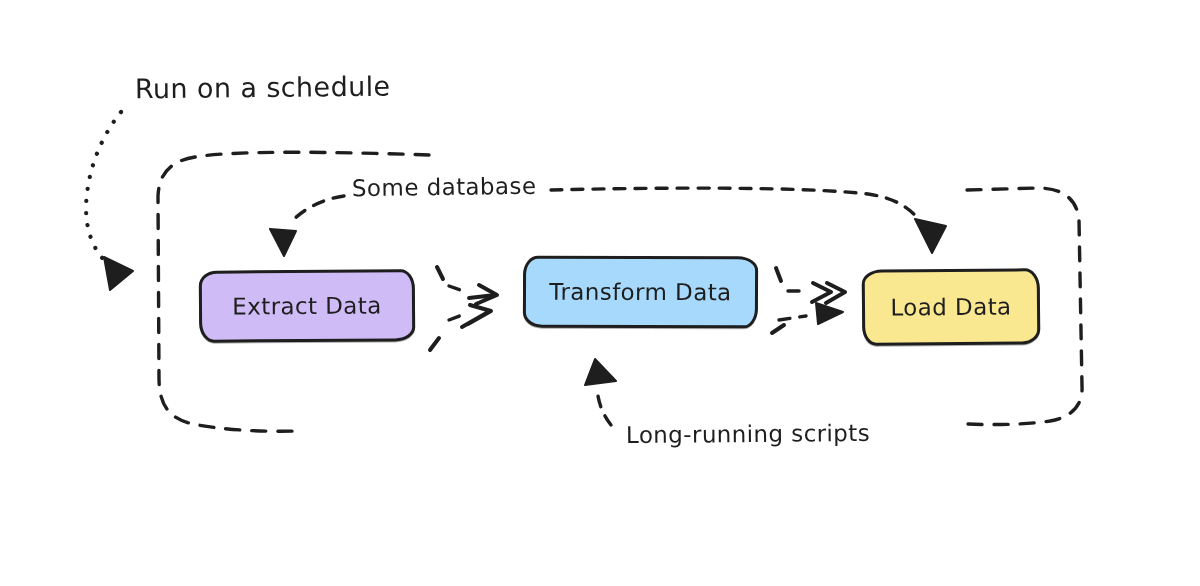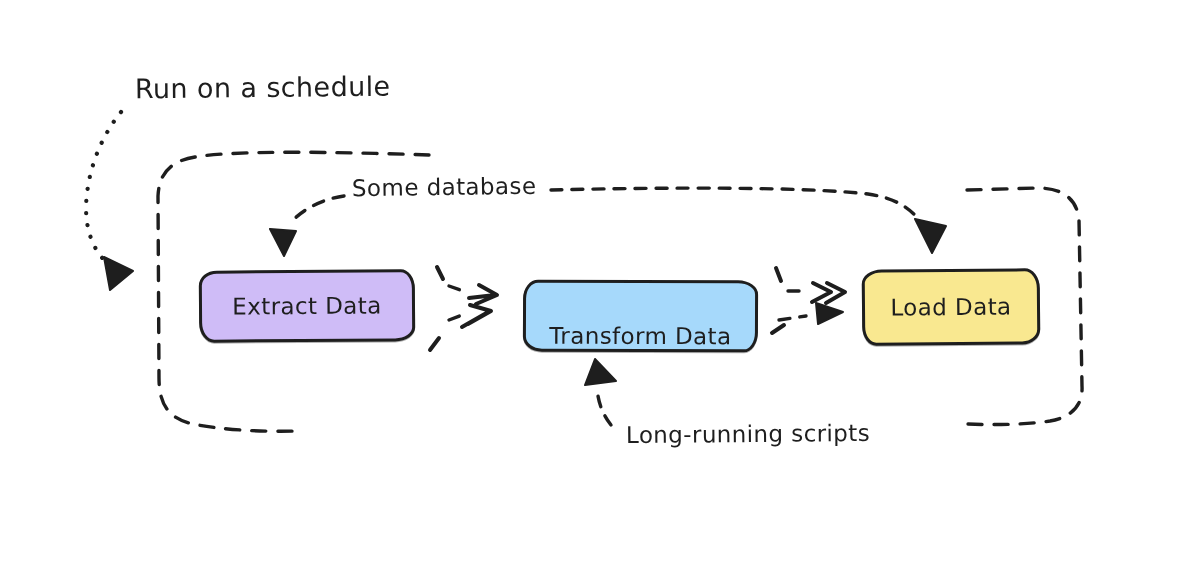--- a/index.html
+++ b/index.html
@@ -14,22 +14,22 @@
   .label-schedule{left:135px;top:72px;font-size:27px;transform:rotate(-.6deg);}
   .label-database{left:352px;top:174px;font-size:23px;transform:rotate(-.8deg);}
   .label-scripts{left:626px;top:421px;font-size:23px;transform:rotate(-.5deg);}
   .node{
     position:absolute;display:flex;align-items:center;justify-content:center;
     border:3.5px solid var(--ink);font-size:23px;letter-spacing:.4px;
     box-shadow:0 1px 0 rgba(30,30,30,.35);
   }
   .node-extract{left:199px;top:270px;width:210px;height:66px;
     border-radius:18px 14px 20px 15px / 15px 19px 14px 20px;transform:rotate(-.4deg);}
-  .node-transform{left:523px;top:280px;width:229px;height:66px;
-    border-radius:15px 20px 14px 19px / 19px 14px 20px 15px;transform:rotate(.2deg);align-items:flex-end;}
+  .node-transform{left:523px;top:256px;width:229px;height:66px;
+    border-radius:15px 20px 14px 19px / 19px 14px 20px 15px;transform:rotate(.2deg);}
   .node-load{left:862px;top:269px;width:172px;height:70px;
     border-radius:20px 15px 18px 14px / 14px 20px 15px 19px;transform:rotate(-.5deg);}
   .dash-long{stroke:currentColor;stroke-width:3.4;fill:none;stroke-linecap:round;stroke-dasharray:14 12;}
   .dash-med{stroke:currentColor;stroke-width:3.4;fill:none;stroke-linecap:round;stroke-dasharray:11 10;}
   .dash-dot{stroke:currentColor;stroke-width:4.2;fill:none;stroke-linecap:round;stroke-dasharray:.1 12;}
   .solid{stroke:currentColor;stroke-width:4;fill:none;stroke-linecap:round;stroke-linejoin:round;}
   .head{fill:currentColor;stroke:currentColor;stroke-width:2;stroke-linejoin:round;}
 </style>
 </head>
 <body>

